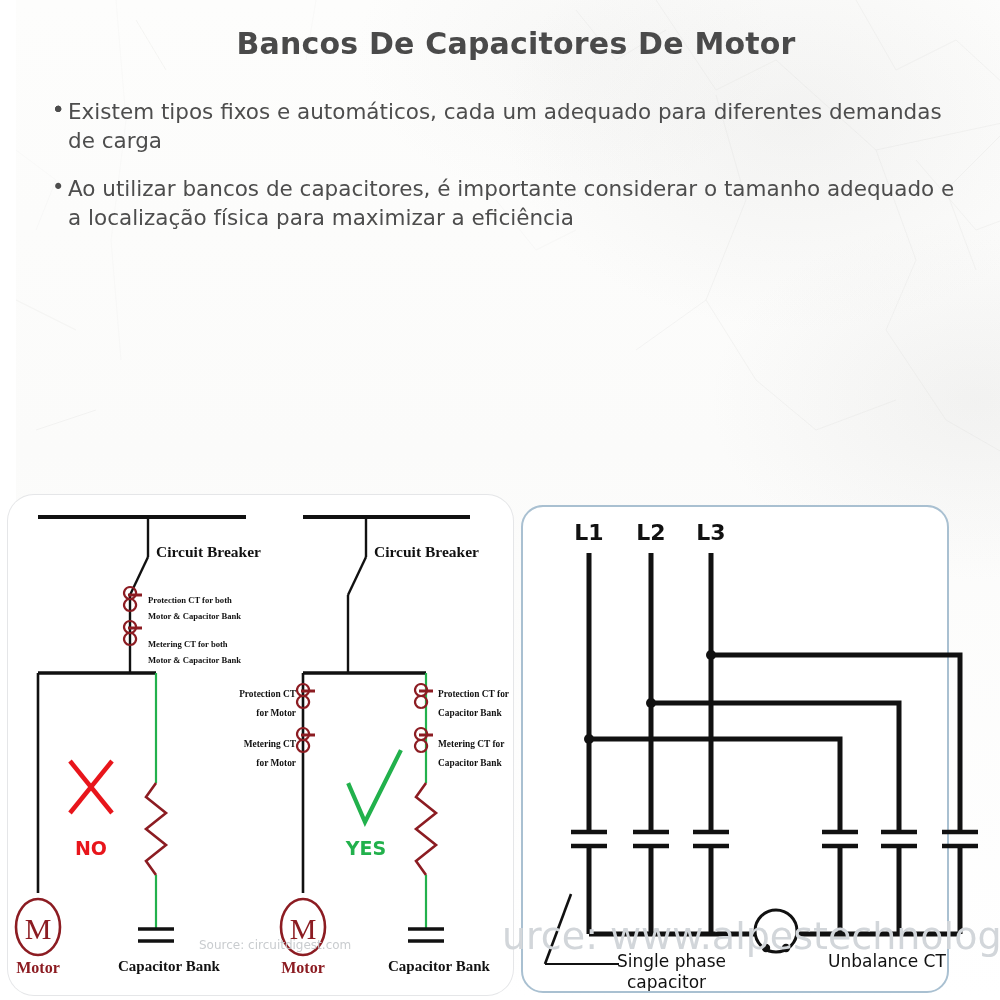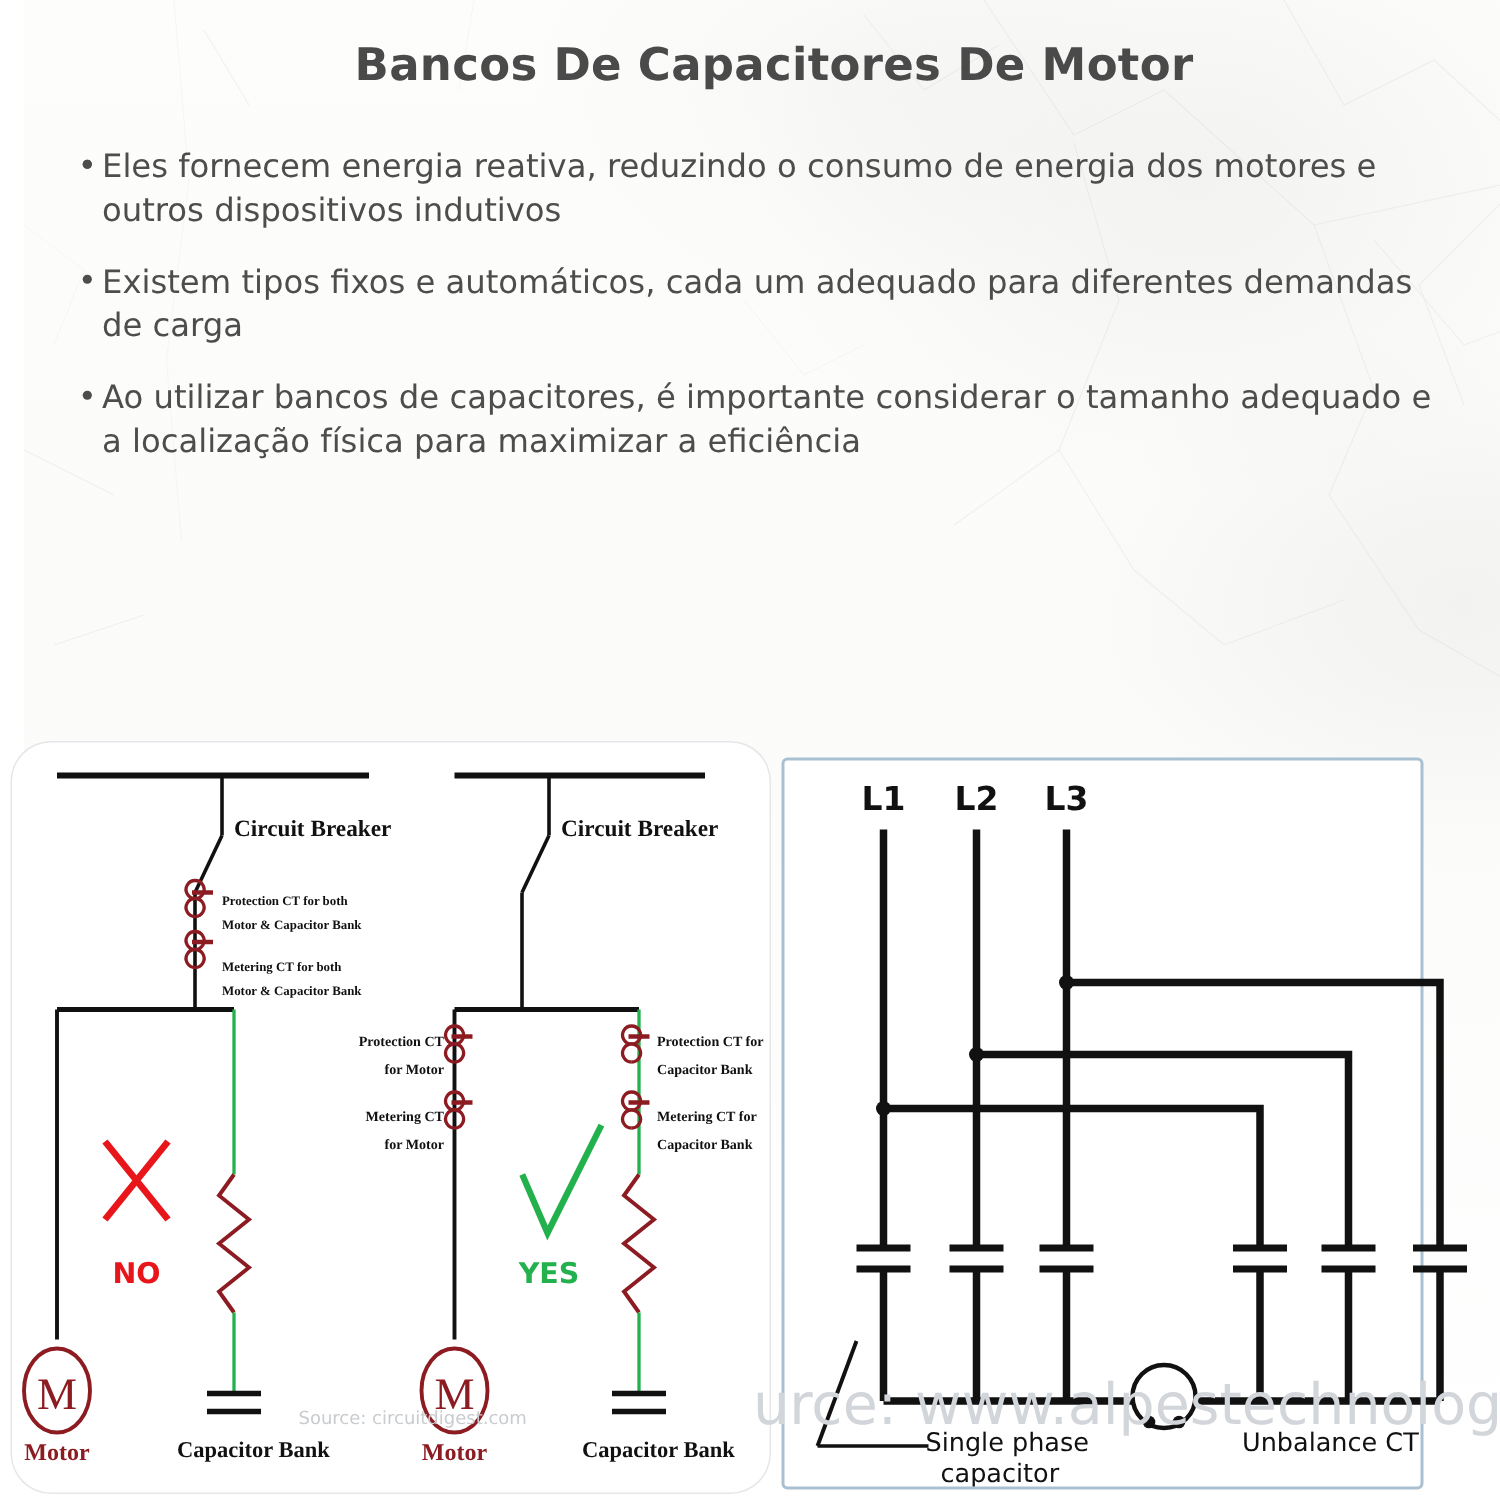--- a/index.html
+++ b/index.html
@@ -61,21 +61,21 @@
   .panel-left{
     position:absolute;left:-8px;top:6px;width:505px;height:500px;
     background:#ffffff;
     border-radius:26px;
     box-shadow:0 0 0 1px rgba(224,226,228,.85);
   }
   .panel-right{
     position:absolute;left:505px;top:16px;width:428px;height:488px;
     background:#ffffff;
     border:2px solid #a9c0d1;
-    border-radius:4px;
+    border-radius:22px;
     box-sizing:border-box;
   }
   svg{display:block;}
   .wm{
     position:absolute;
     color:#c9cccf;
     font-family:"DejaVu Sans", sans-serif;
     white-space:nowrap;
     pointer-events:none;
     user-select:none;
@@ -109,21 +109,21 @@
       <path d="M300 0 L290 60"></path>
       <path d="M480 200 L520 250 L560 230"></path>
       <path d="M0 150 L40 180 L20 230"></path>
     </g>
   </svg>
 
   <div class="header">
     <div class="title">Bancos De Capacitores De Motor</div>
     <ul class="bullets">
       <li><span class="dot">•</span></li>
-      <li><span class="dot">•</span><span>Eles fornecem energia reativa, reduzindo o consumo de energia dos motores e outros dispositivos indutivos</span></li>
+      <li><span class="dot">•</span></li>
       <li><span class="dot">•</span><span>Existem tipos fixos e automáticos, cada um adequado para diferentes demandas de carga</span></li>
       <li><span class="dot">•</span><span>Ao utilizar bancos de capacitores, é importante considerar o tamanho adequado e a localização física para maximizar a eficiência</span></li>
     </ul>
   </div>
 
   <div class="figures">
 
     <div class="panel-left">
       <svg width="505" height="500" viewBox="0 0 505 500">
         <g fill="none" stroke="#111" stroke-width="4">

